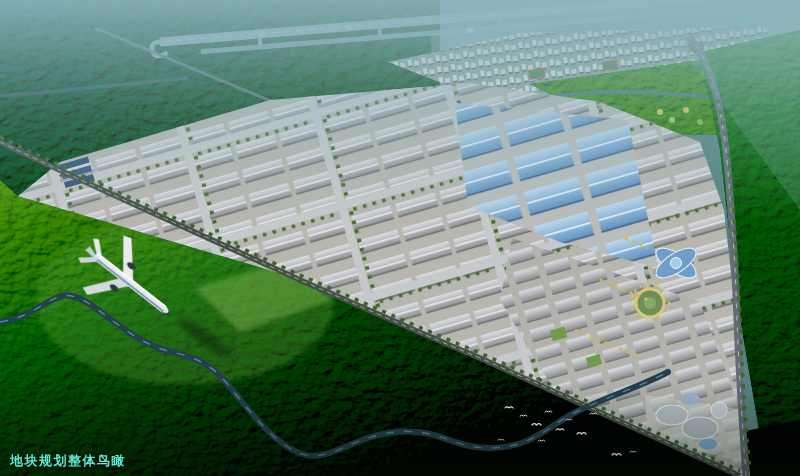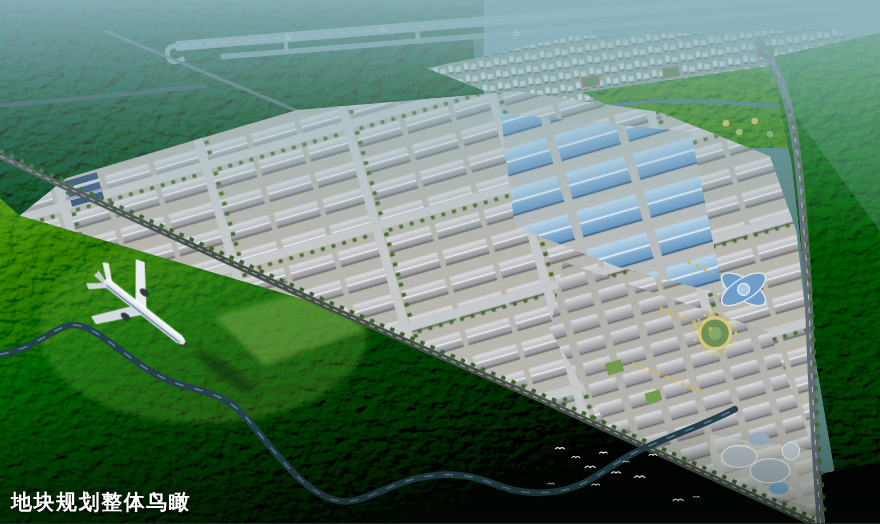--- a/index.html
+++ b/index.html
@@ -1,19 +1,19 @@
 <!DOCTYPE html>
 <html><head>
 <meta charset="utf-8">
 <style>
   html,body{margin:0;padding:0;background:#000;}
   #stage{position:relative;width:800px;height:476px;overflow:hidden;background:#2a4a3a;
          font-family:"DejaVu Sans","Liberation Sans",sans-serif;}
   #stage svg{position:absolute;left:0;top:0;display:block;}
-  .caption{position:absolute;left:10px;bottom:6px;color:#ffffff;font-size:19px;font-weight:bold;
+  .caption{position:absolute;left:10px;bottom:6px;color:#5eead4;font-size:13px;font-weight:bold;
            letter-spacing:1.5px;text-shadow:0 1px 4px rgba(0,0,0,.85),0 0 2px rgba(0,0,0,.6);font-family:Liberation Mono, monospace;}
 </style>
 </head>
 <body>
 
 <div id="stage">
 <svg width="800" height="476" viewBox="0 0 800 476">
   <defs>
     <linearGradient id="gHills" x1="0" y1="0" x2="1" y2="1">
       <stop offset="0" stop-color="#33594a"></stop>

